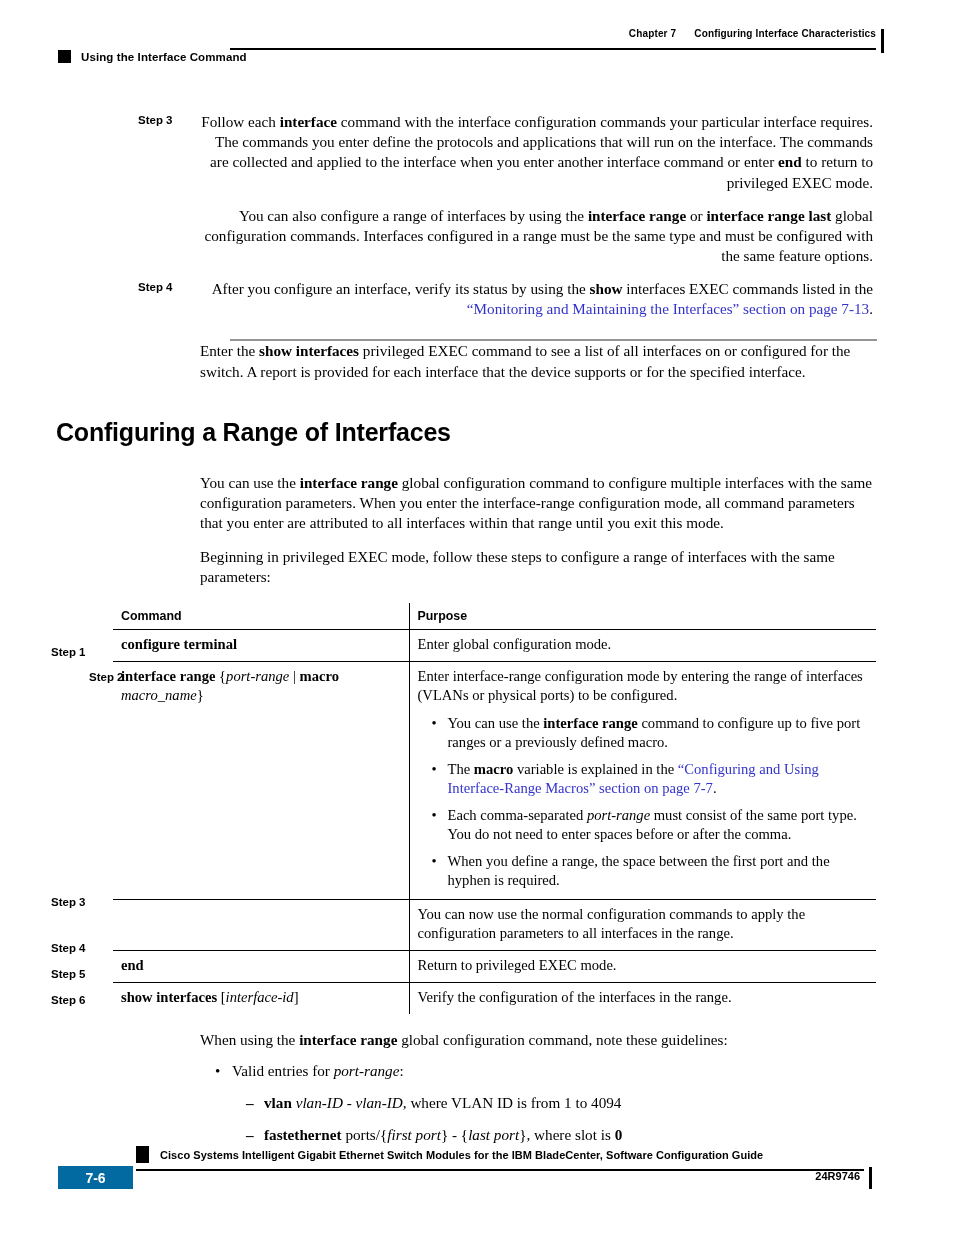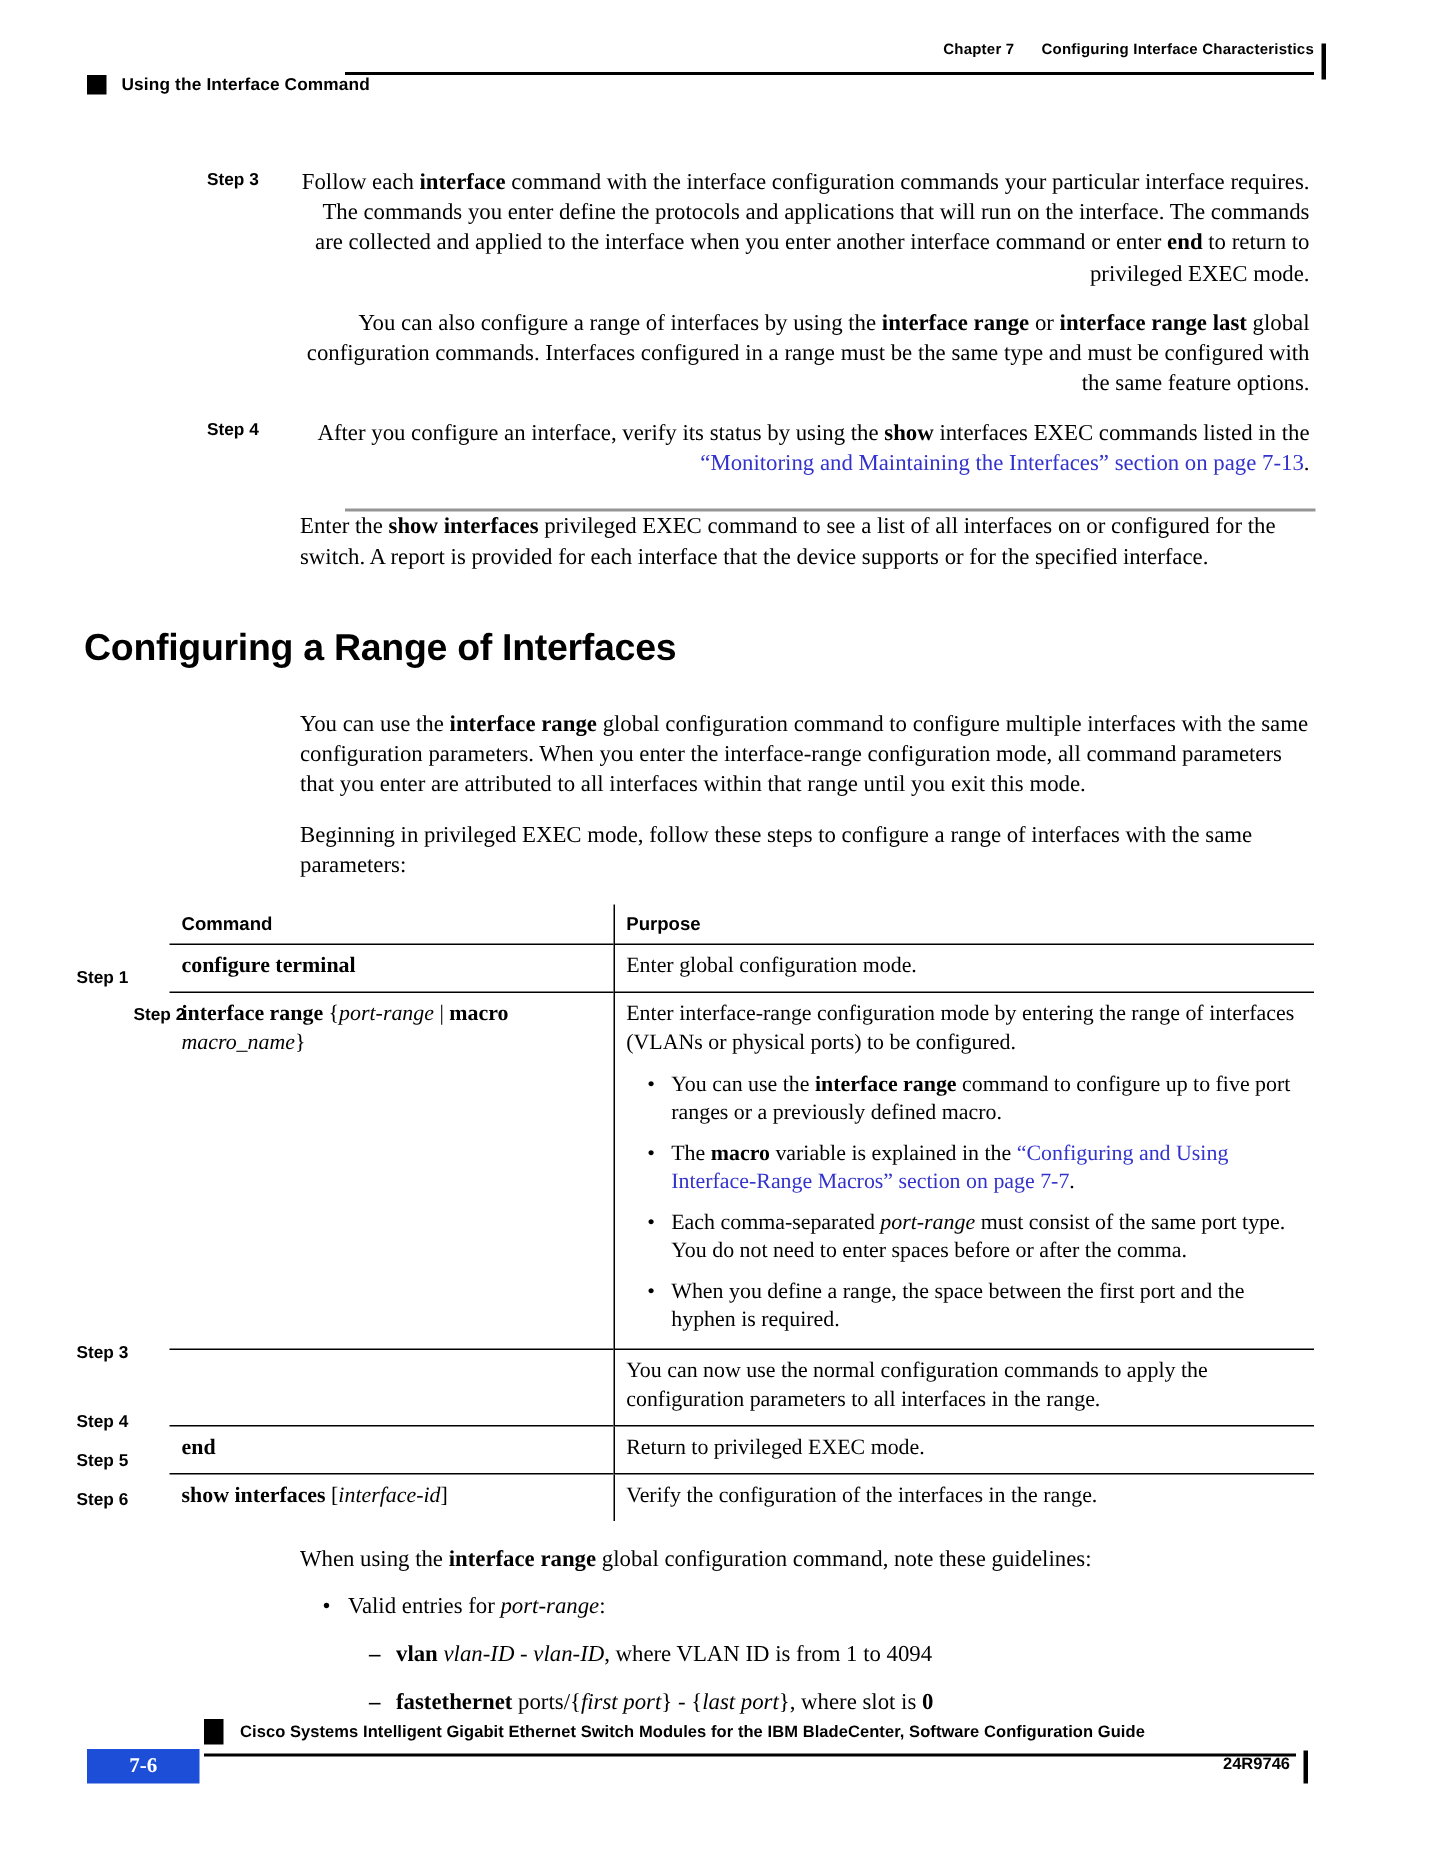--- a/index.html
+++ b/index.html
@@ -283,23 +283,23 @@
     top: 20px;
     height: 1.5px;
     background: #000000;
   }
   .ftr-pagebox {
     position: absolute;
     left: 58px;
     top: 17px;
     width: 75px;
     height: 23px;
-    background: #1d4ed8;
+    background: #0369a1;
     color: #ffffff;
-    font-family: Liberation Serif, serif;
+    font-family: Liberation Sans, sans-serif;
     font-weight: bold;
     font-size: 14px;
     display: flex;
     align-items: center;
     justify-content: center;
   }
   .ftr-docnum {
     position: absolute;
     right: 82px;
     top: 21px;

